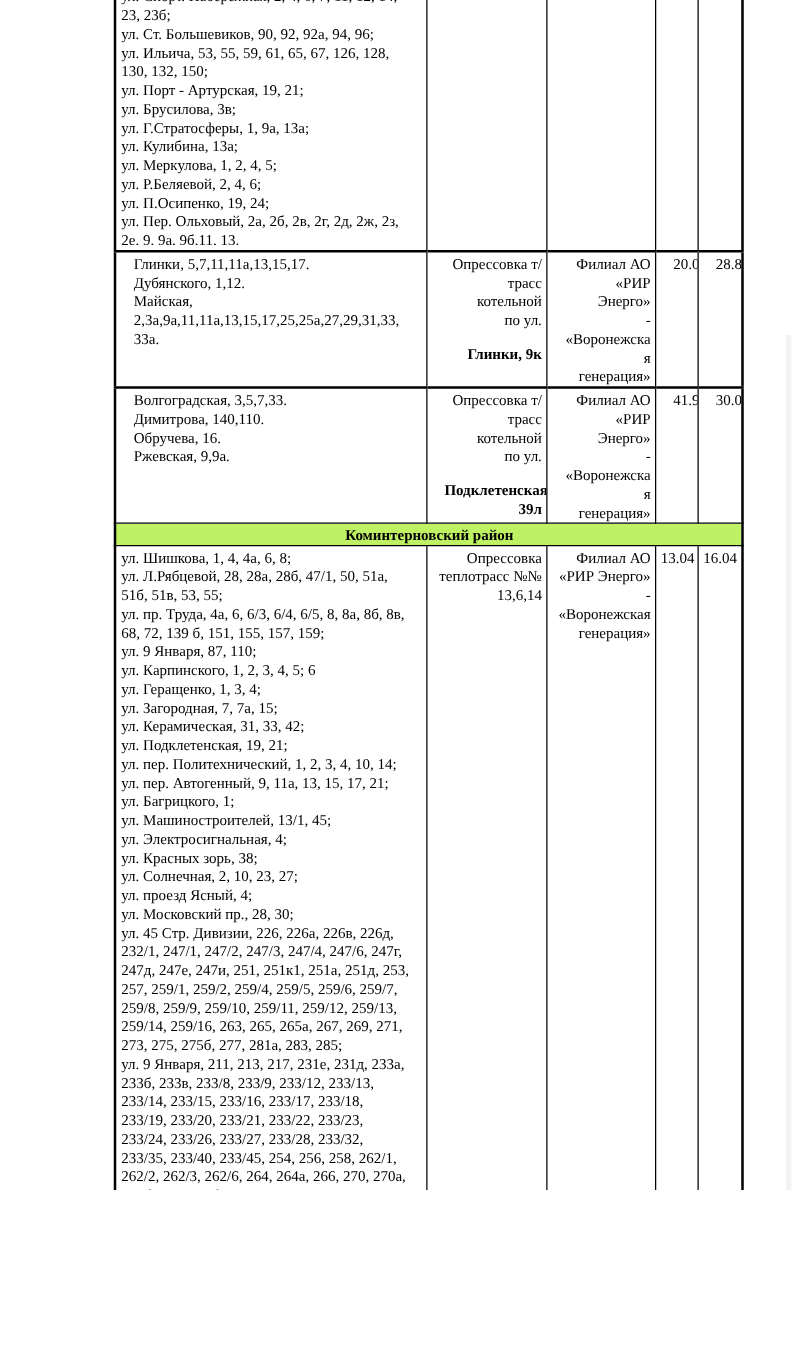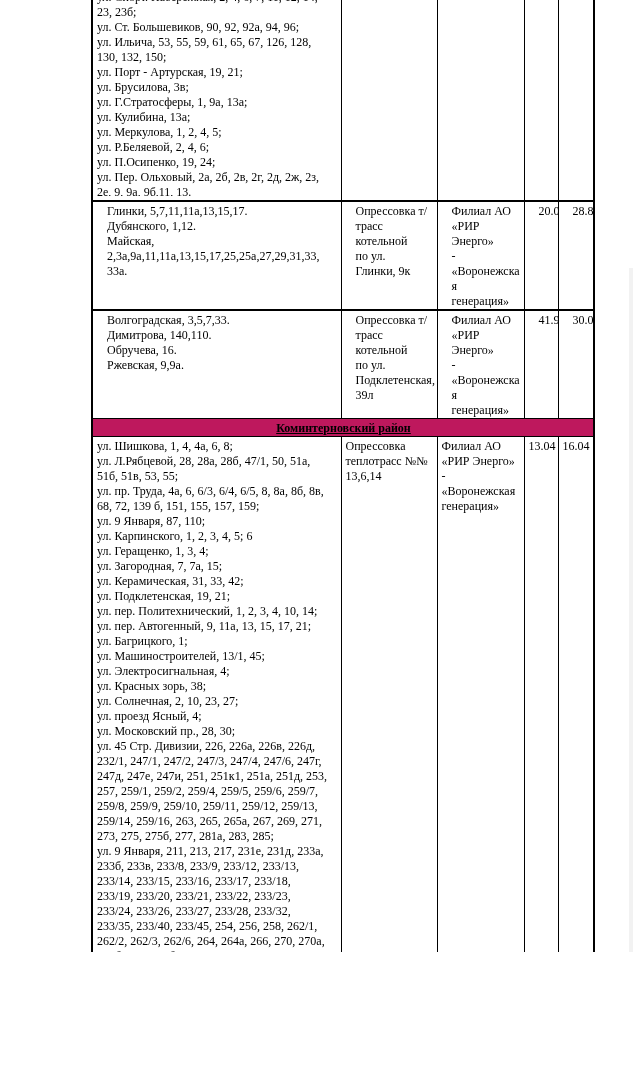--- a/index.html
+++ b/index.html
@@ -21,24 +21,24 @@
     overflow:hidden;
   }
   tr.rowsep td{border-top-width:2px;padding-left:14px;}
   table.sched{border:2px solid #000;}
   col.c-addr{width:249px;}
   col.c-work{width:96px;}
   col.c-org{width:87px;}
   col.c-d1{width:34px;}
   col.c-d2{width:36px;}
   td.addr{text-align:left;}
-  td.work,td.org{text-align:left;padding-left:1px;padding-right:1px;}
+  td.work,td.org{text-align:right;padding-left:1px;padding-right:1px;}
   td.date{text-align:left;padding-left:0;padding-right:0;}
   .pre{white-space:pre-line;overflow-wrap:break-word;}
-  .wbold{font-weight:normal;white-space:pre-line;}
+  .wbold{font-weight:bold;white-space:pre-line;margin-top:12px;}
   .clip{overflow:hidden;}
   .clip-r0{height:206px;}
   .clip-r1{height:88px;}
   .clip-r2{height:94px;}
   .clip-r4{height:660px;}
   .clip-r5{height:70px;}
   .r0 td{height:210px;}
   .r1 td{height:92px;}
   .r2 td{height:98px;}
   .rhdr td{
@@ -138,21 +138,21 @@
 «РИР Энерго»
 -
 «Воронежская
 генерация»</div>
         </td>
         <td class="date">41.99.</td>
         <td class="date">30.04.</td>
       </tr>
 
       <tr class="rhdr">
-        <td colspan="5" style="background: #be185d; text-decoration: underline;">Коминтерновский район</td>
+        <td colspan="5" style="background: #bef264;">Коминтерновский район</td>
       </tr>
 
       <tr class="r4">
         <td class="addr">
           <div class="pre clip clip-r4">ул. Шишкова, 1, 4, 4а, 6, 8;
 ул. Л.Рябцевой, 28, 28а, 28б, 47/1, 50, 51а,
 51б, 51в, 53, 55;
 ул. пр. Труда, 4а, 6, 6/3, 6/4, 6/5, 8, 8а, 8б, 8в,
 68, 72, 139 б, 151, 155, 157, 159;
 ул. 9 Января, 87, 110;

